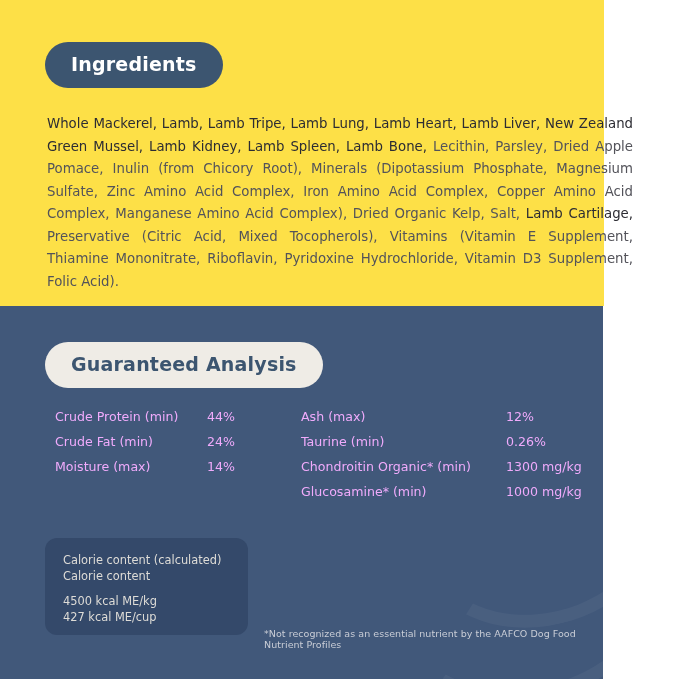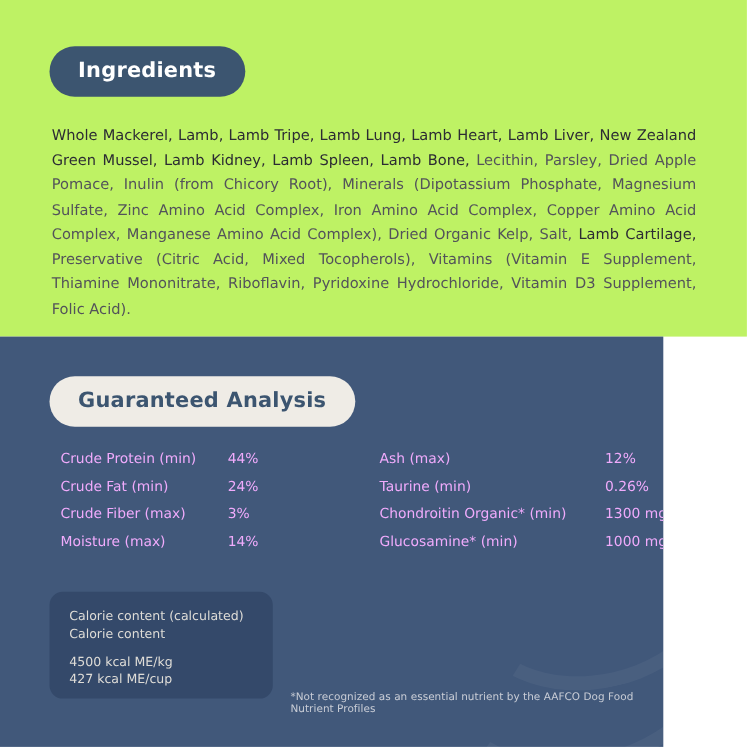--- a/index.html
+++ b/index.html
@@ -19,23 +19,23 @@
     width: 679px;
     height: 679px;
     overflow: hidden;
   }
 
   
   .ingredients-panel {
     position: absolute;
     left: 0;
     top: 0;
-    width: 679px;
+    width: 604px;
     height: 306px;
-    background: #bef264;
+    background: #fde047;
   }
   .pill {
     display: inline-block;
     background: #3c5570;
     color: #ffffff;
     border-radius: 30px;
     padding: 11px 26px 13px 26px;
     font-size: 19px;
     font-weight: bold;
     letter-spacing: 0.2px;
@@ -109,21 +109,21 @@
   }
   .ga-row {
     display: flex;
     align-items: center;
     height: 25px;
     color: #f0abfc;
     font-size: 12.6px;
   }
   .ga-row .label { width: 152px; flex: 0 0 152px; }
   .ga-row .value { }
-  .ga-col.right .ga-row .label { width: 205px; flex: 0 0 205px; margin-left: 44px; }
+  .ga-col.right .ga-row .label { width: 205px; flex: 0 0 205px; }
 
   
   .calorie-box {
     position: absolute;
     left: 45px;
     top: 232px;
     width: 203px;
     height: 97px;
     background: #34496a;
     border-radius: 12px;
@@ -169,24 +169,20 @@
       <div class="ga-col left">
         <div class="ga-row">
           <span class="label">Crude Protein (min)</span>
           <span class="value">44%</span>
         </div>
         <div class="ga-row">
           <span class="label">Crude Fat (min)</span>
           <span class="value">24%</span>
         </div>
         <div class="ga-row">
-          <span class="label">Crude Fiber (max)</span>
-          <span class="value">3%</span>
-        </div>
-        <div class="ga-row">
           <span class="label">Moisture (max)</span>
           <span class="value">14%</span>
         </div>
       </div>
       <div class="ga-col right">
         <div class="ga-row">
           <span class="label">Ash (max)</span>
           <span class="value">12%</span>
         </div>
         <div class="ga-row">

